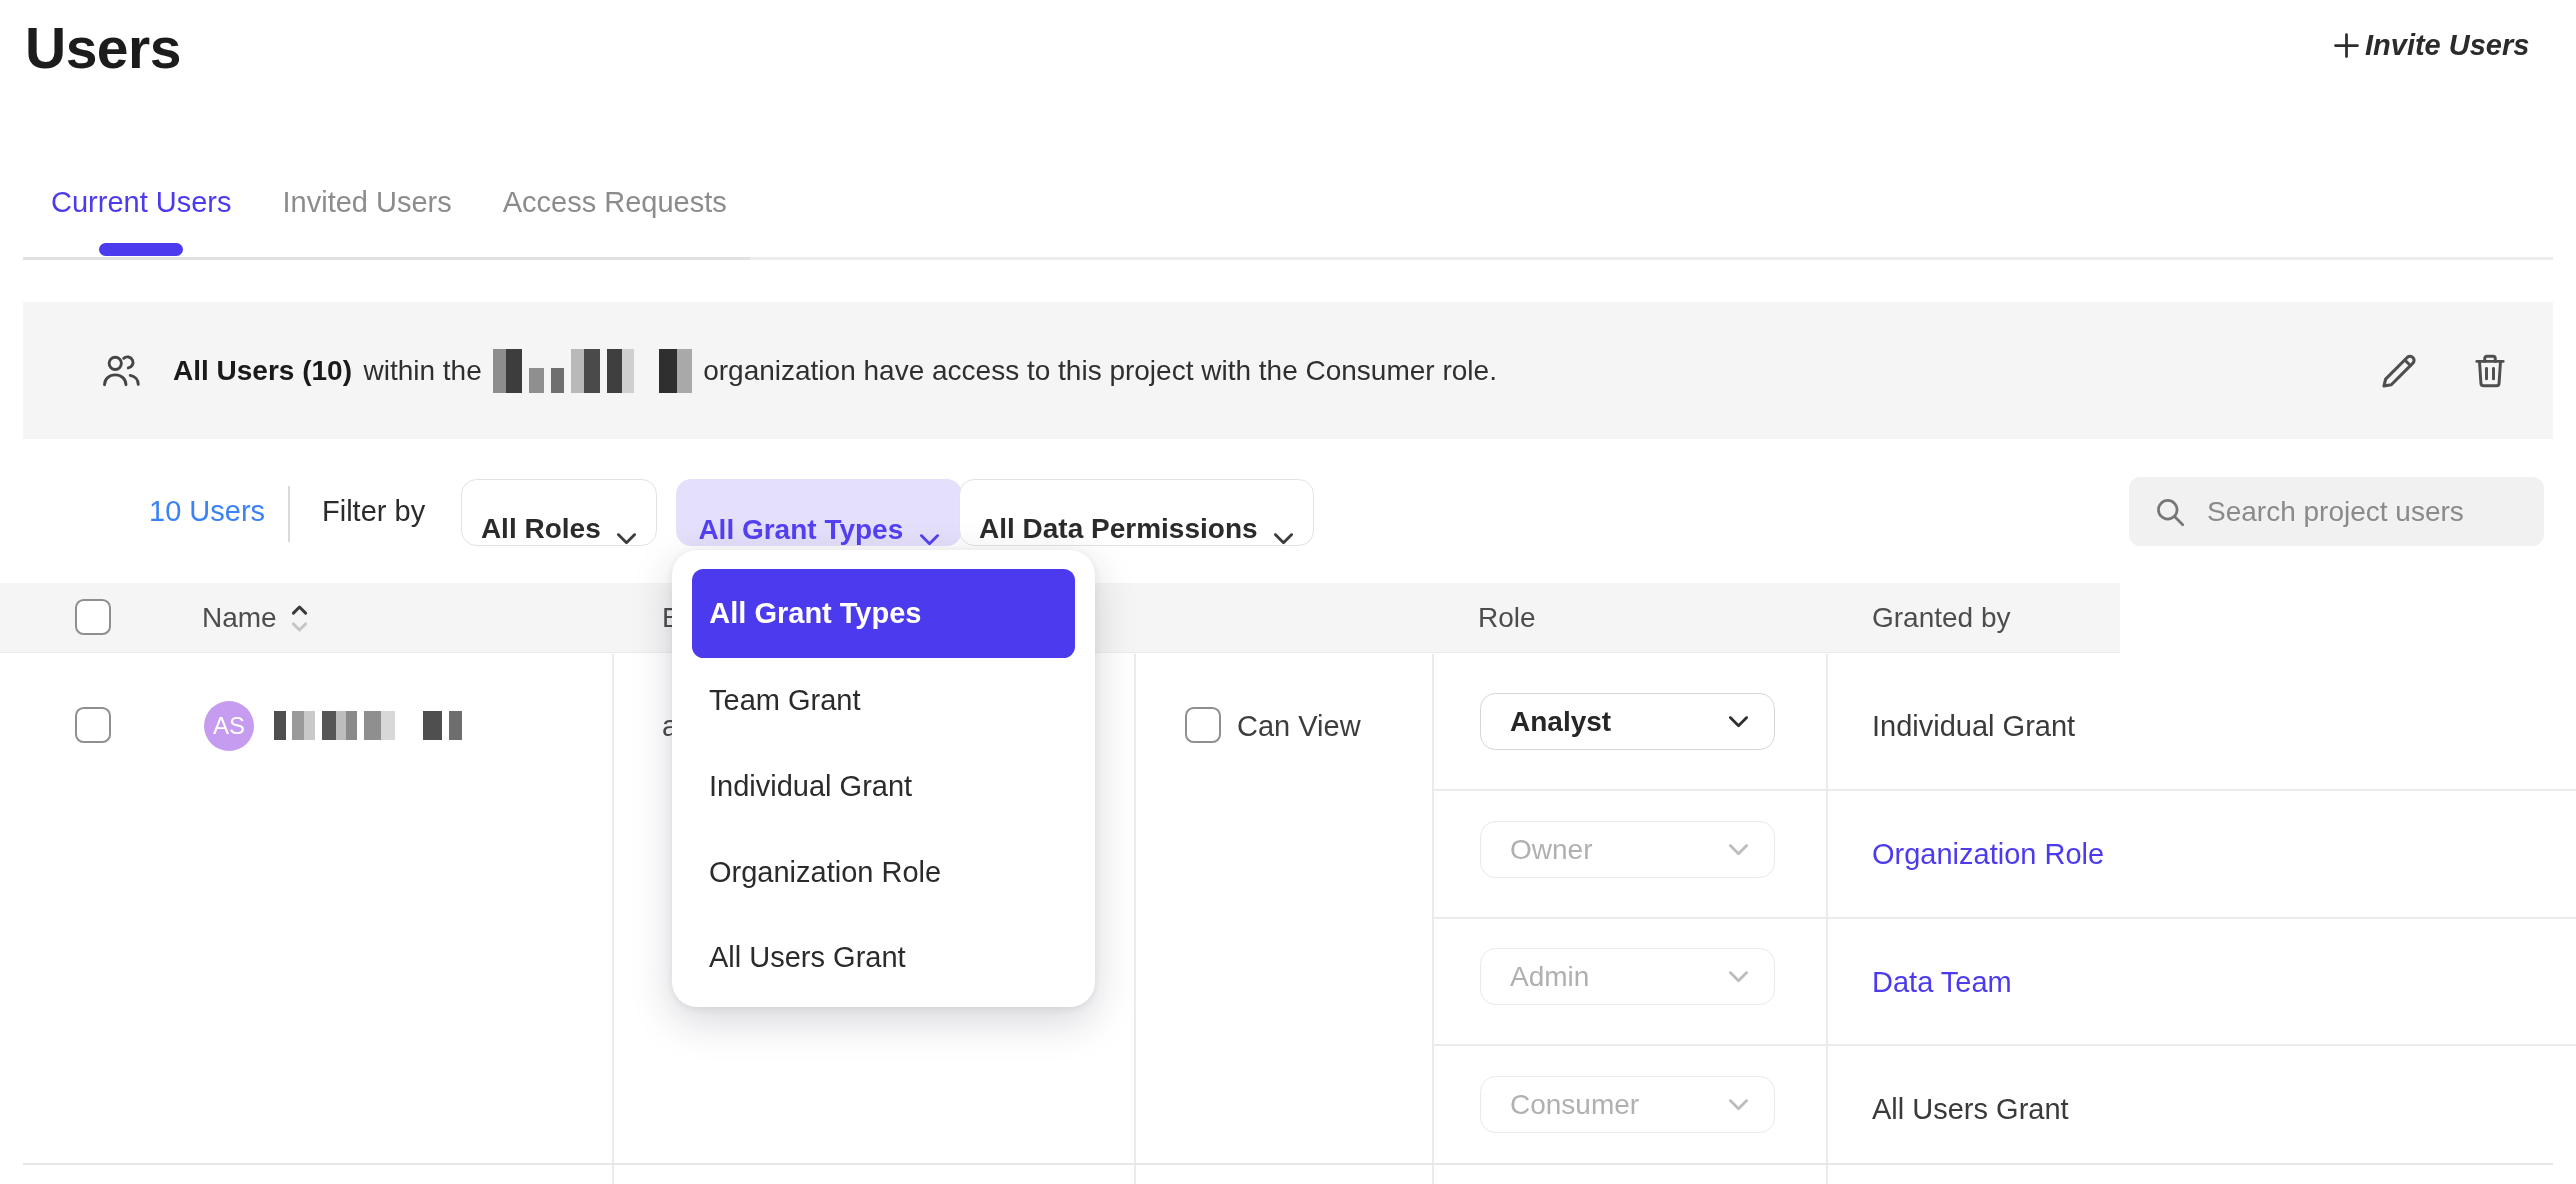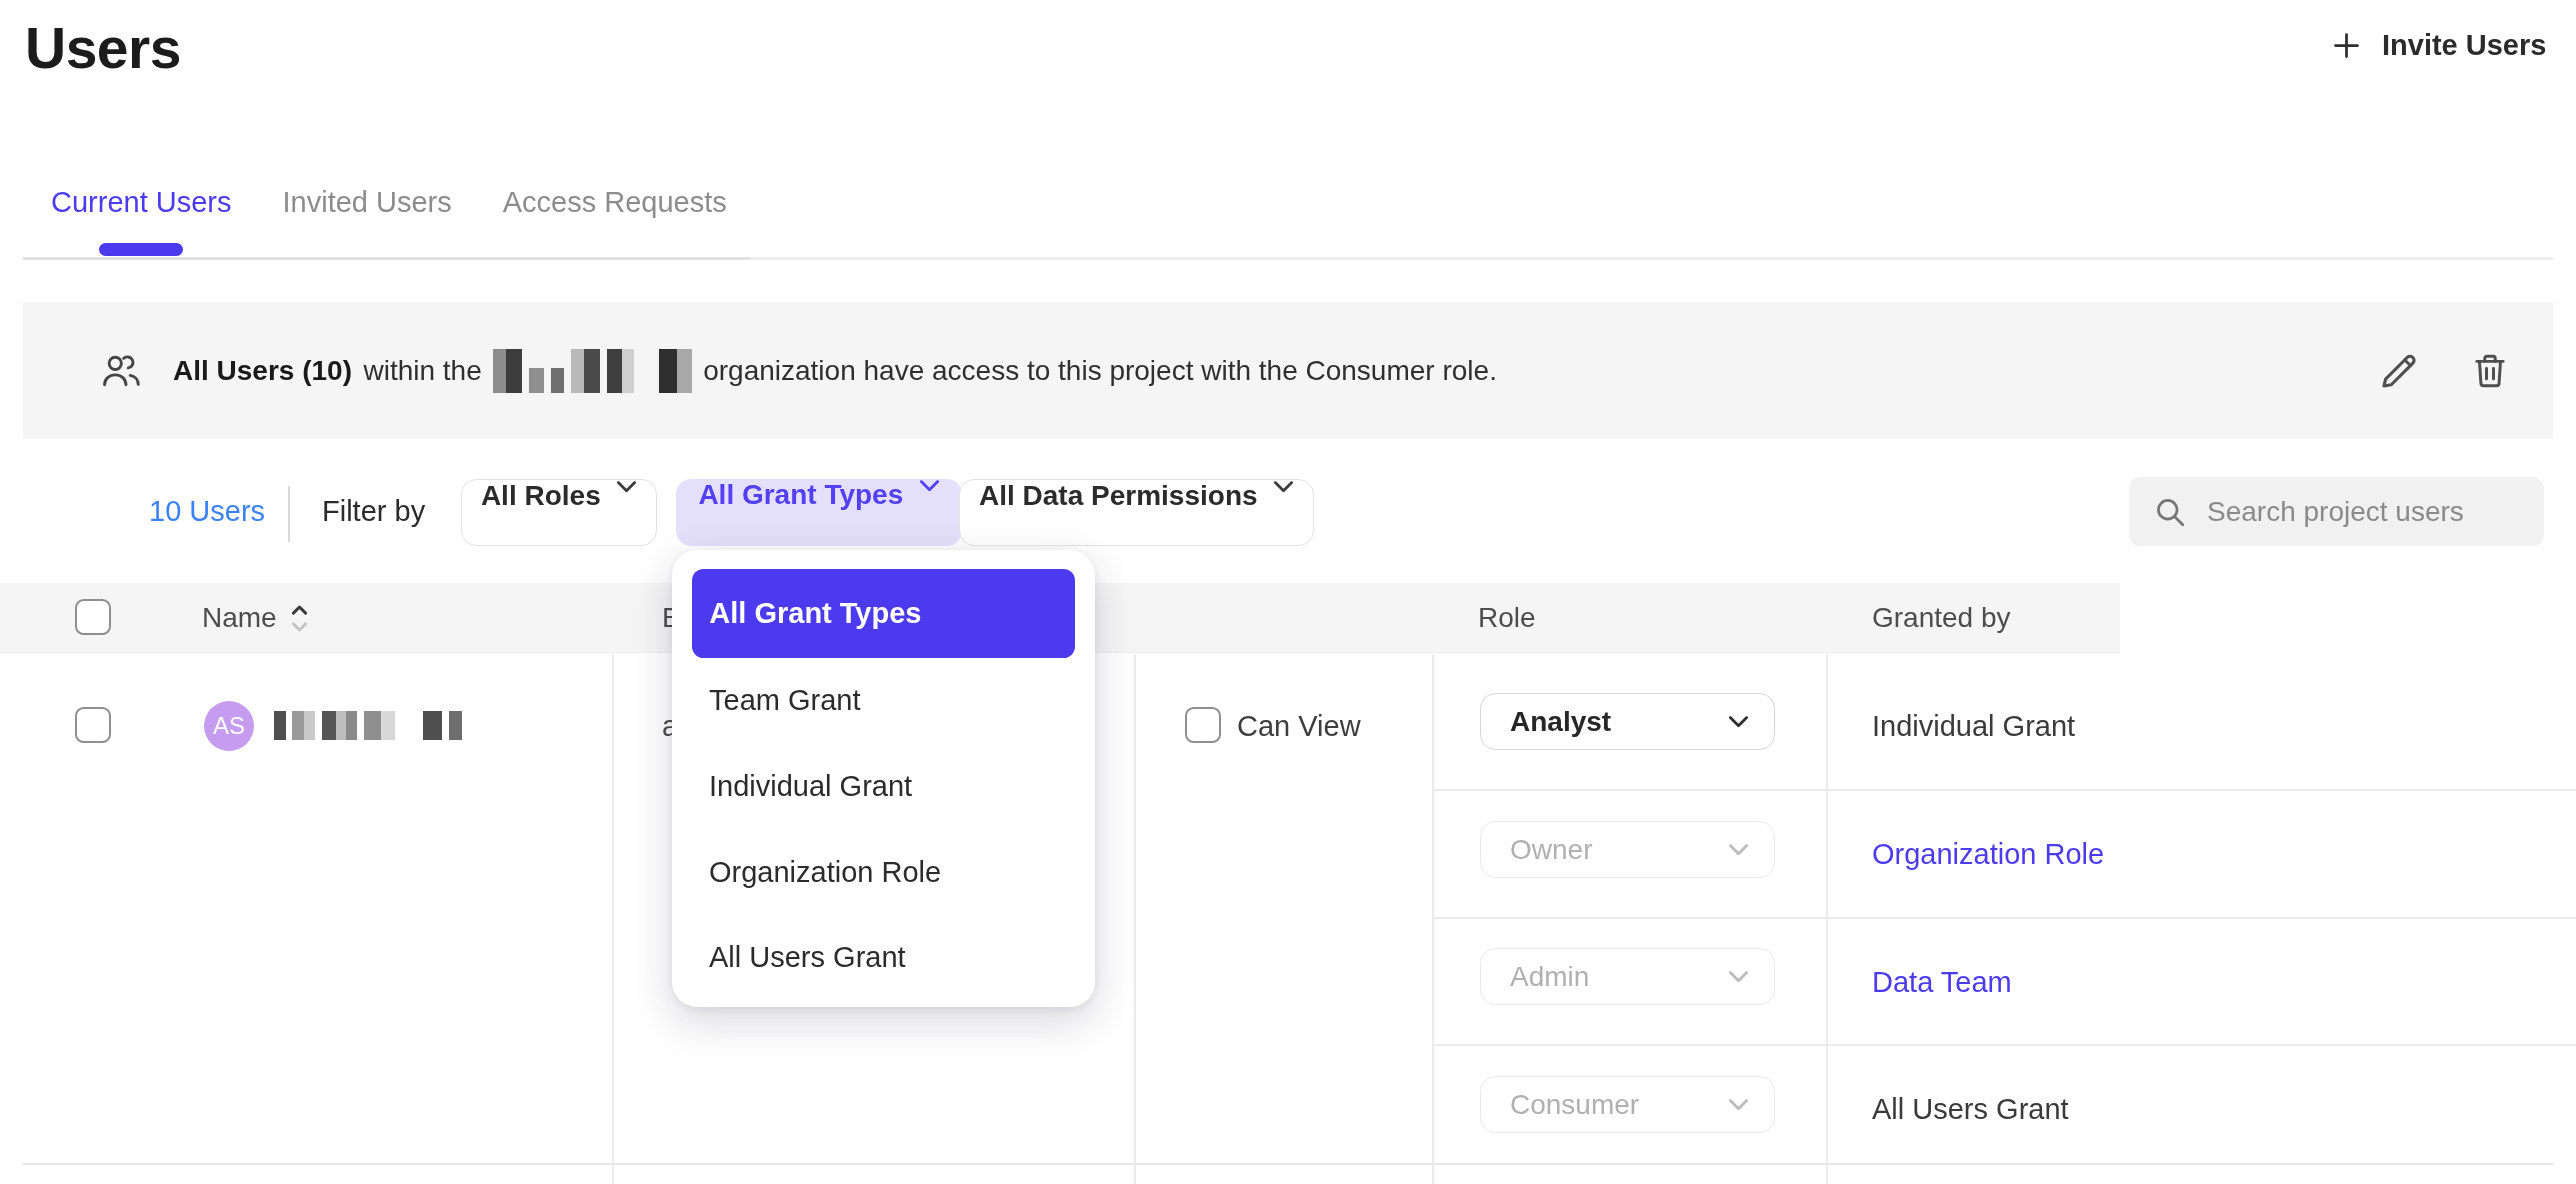--- a/index.html
+++ b/index.html
@@ -5,21 +5,21 @@
   * { margin:0; padding:0; box-sizing:border-box; }
   html,body { background:#fff; }
   .app {
     position:relative; width:2576px; height:1184px; overflow:hidden;
     font-family:"Liberation Sans", sans-serif; color:#2b2b2b; background:#fff;
   }
   .abs { position:absolute; }
 
   
   .page-title { left:25px; top:15.4px; font-size:57px; font-weight:700; color:#1c1c1c; letter-spacing:-0.5px; }
-  .invite-btn { left:2330px; top:29px; display:flex; align-items:flex-start; gap:19px; cursor:pointer; }
+  .invite-btn { left:2330px; top:29px; display:flex; align-items:flex-start; gap:2px; cursor:pointer;font-style:italic; }
   .invite-btn .label { font-size:29px; font-weight:600; color:#2b2b2b; }
 
   
   .tabs { left:51px; top:186px; display:flex; gap:51px; font-size:29px; font-weight:500; }
   .tab { color:#8c8c8c; cursor:pointer; }
   .tab.active { color:#4c3bee; }
   .tab-indicator { left:99px; top:243px; width:84px; height:12.5px; border-radius:6.7px; background:#4c3bee; }
   .tab-line      { left:23px; top:257px; width:2530px; height:2.9px; background:#ededed; }
   .tab-line-dark { left:23px; top:257px; width:727px;  height:2.9px; background:#e1e1e1; }
 
@@ -34,21 +34,21 @@
   
   .mosaic { display:inline-flex; gap:6.7px; align-items:center; }
   .mosaic i { display:block; }
   .mosaic.org i  { height:44px; }
   .mosaic.name i { height:29px; }
 
   
   .user-count { left:149px; top:495px; font-size:29px; font-weight:400; color:#3b82f6; }
   .count-div  { left:288px; top:486px; width:1.9px; height:56px; background:#d9d9d9; }
   .filter-by  { left:322px; top:495px; font-size:29px; font-weight:500; color:#2b2b2b; }
-  .pill { top:479px; height:67px; border-radius:15.4px; display:flex; align-items:flex-start; justify-content:center;
+  .pill { top:479px; height:67px; border-radius:15.4px; display:flex; align-items:flex-end; justify-content:center;
           gap:15.4px; font-size:28px; font-weight:600; cursor:pointer; background:#fff; border:1.9px solid #e2e2e2; color:#2b2b2b; }
   .pill.roles { left:461px; width:196px; }
   .pill.grant { left:676px; width:286px; background:#e4e0fb; border:none; color:#5340f2; }
   .pill.perms { left:959px; width:355px; }
   .search-box { left:2129px; top:477px; width:415px; height:69px; border-radius:11.5px; background:#f1f1f1;
                 display:flex; align-items:center; padding:0 23px; gap:19px; }
   .search-box input { border:none; outline:none; background:transparent; font-size:28px; width:100%;
                       font-family:"Liberation Sans", sans-serif; color:#444; }
   .search-box input::placeholder { color:#8a8a8a; }
 

